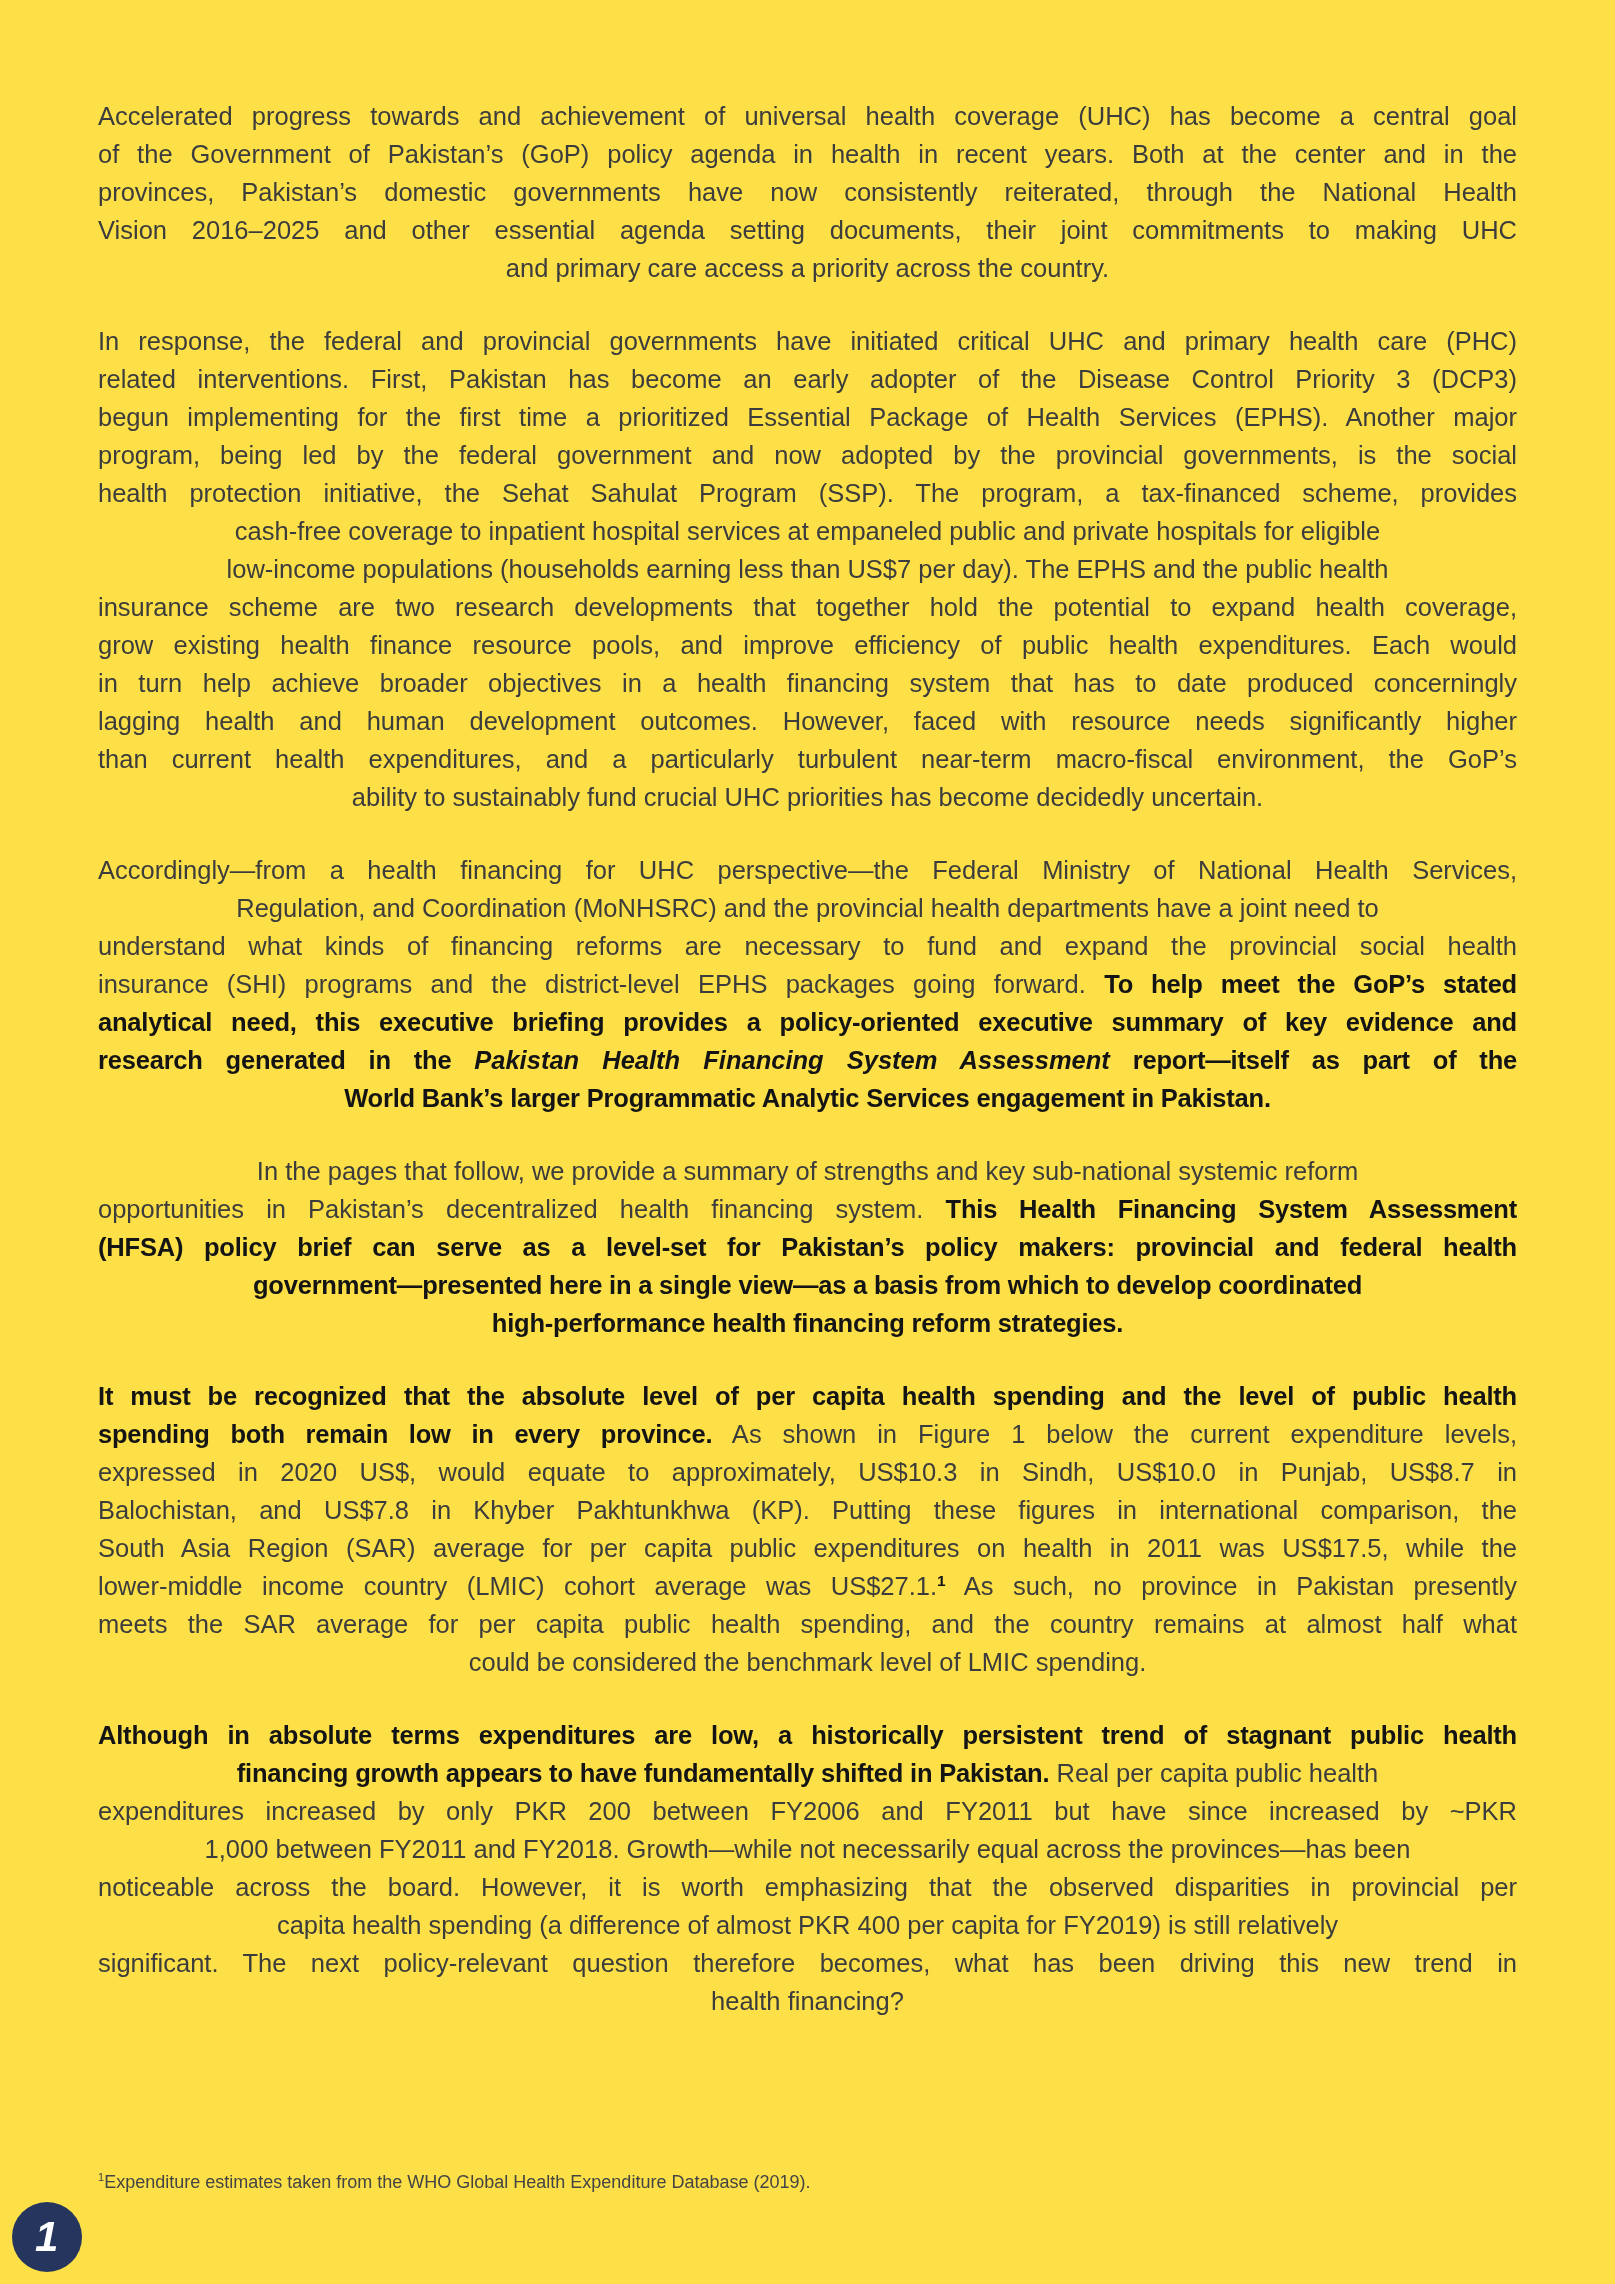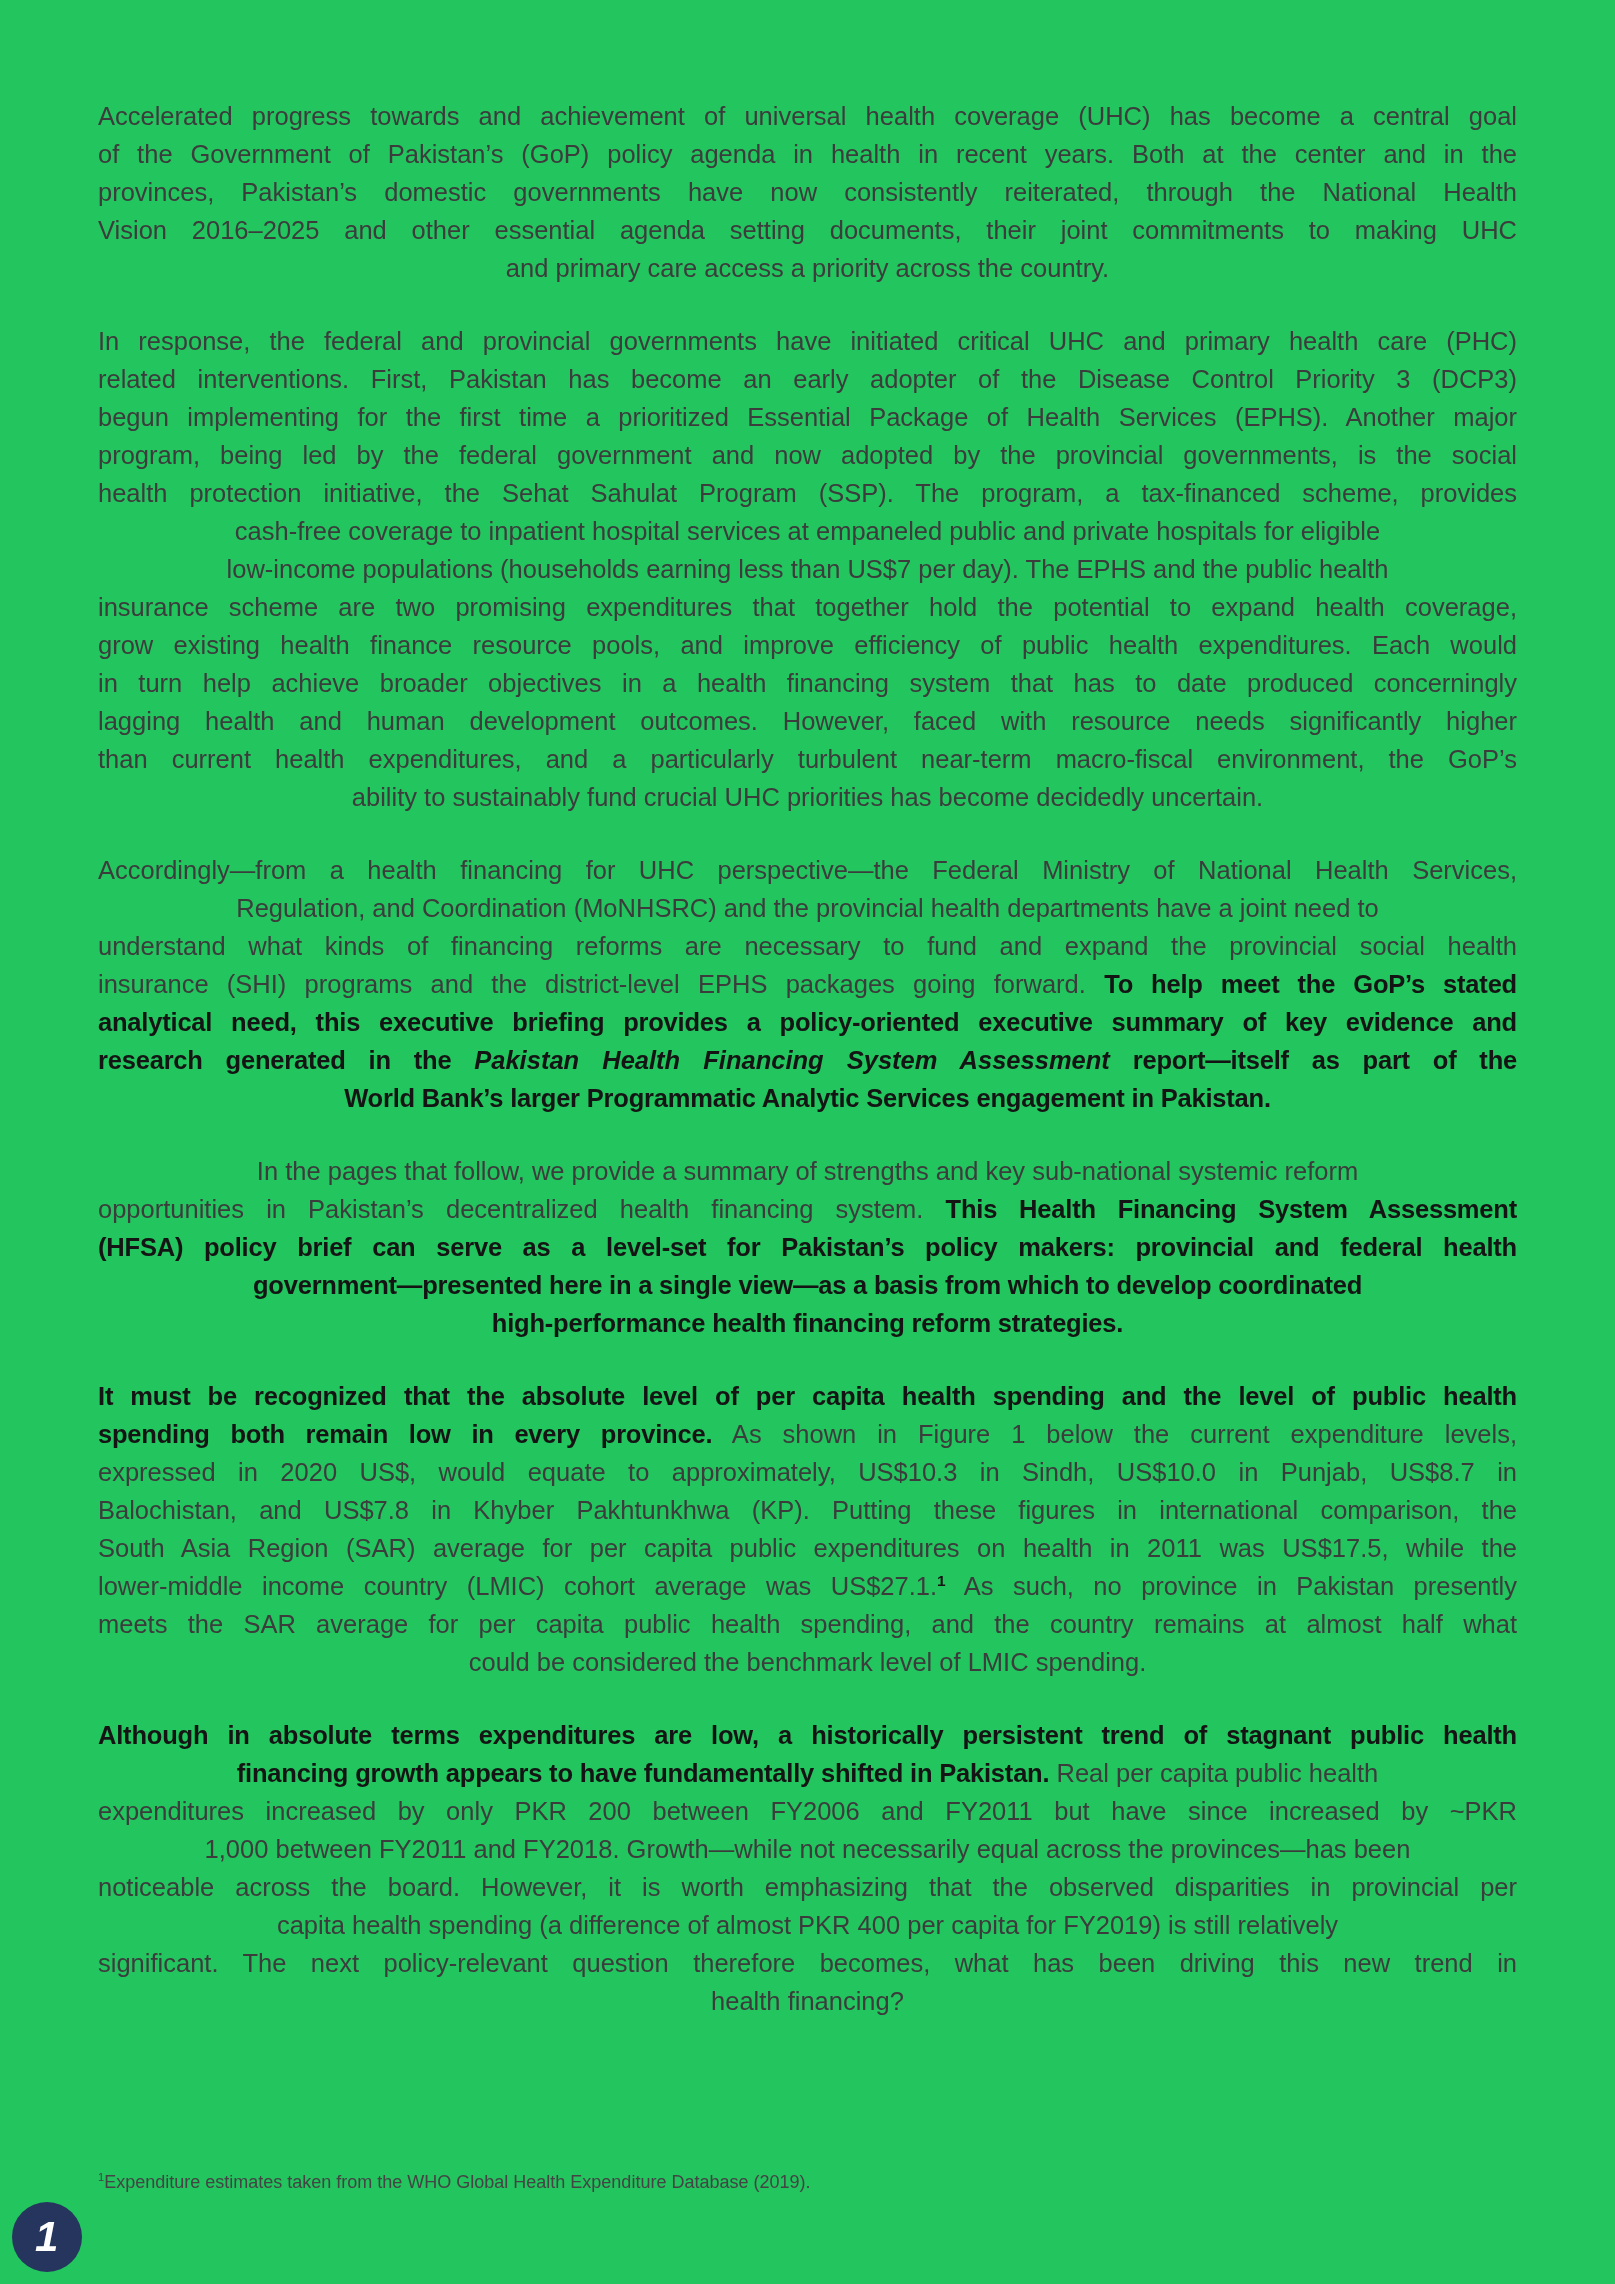--- a/index.html
+++ b/index.html
@@ -1,17 +1,17 @@
 <!DOCTYPE html>
 <html style="font-size:14.5px"><head>
 <meta charset="utf-8">
 <style>
   html, body { margin: 0; padding: 0; background: #ffffff; }
   body { width: 1616px; height: 2285px; position: relative; overflow: hidden; }
-  .page { position: absolute; left: 0; top: 0; width: 1616px; height: 2285px; background: #22c55e; }
+  .page { position: absolute; left: 0; top: 0; width: 1616px; height: 2285px; background: #fde047; }
   .body-text {
     position: absolute; left: 98px; top: 97px; width: 1419px;
     font-family: "Liberation Sans", sans-serif;
     font-size: 25.5px; line-height: 38px; color: #3c3c3c;
   }
   .para { margin: 0 0 35px 0; }
   .line { display: block; white-space: nowrap; height: 38px; text-align: center; }
   .line.j { text-align: justify; text-align-last: justify; }
   .seg-r { font-weight: normal; color: #3c3c3c; }
   .seg-b { font-weight: bold; color: #141414; letter-spacing: -0.2px; }
@@ -43,21 +43,21 @@
         <span class="line"><span class="seg-r">and primary care access a priority across the country.</span></span>
       </div>
       <div class="para">
         <span class="line j"><span class="seg-r">In response, the federal and provincial governments have initiated critical UHC and primary health care (PHC)</span></span>
         <span class="line j"><span class="seg-r">related interventions. First, Pakistan has become an early adopter of the Disease Control Priority 3 (DCP3)</span></span>
         <span class="line j"><span class="seg-r">begun implementing for the first time a prioritized Essential Package of Health Services (EPHS). Another major</span></span>
         <span class="line j"><span class="seg-r">program, being led by the federal government and now adopted by the provincial governments, is the social</span></span>
         <span class="line j"><span class="seg-r">health protection initiative, the Sehat Sahulat Program (SSP). The program, a tax-financed scheme, provides</span></span>
         <span class="line"><span class="seg-r">cash-free coverage to inpatient hospital services at empaneled public and private hospitals for eligible</span></span>
         <span class="line"><span class="seg-r">low-income populations (households earning less than US$7 per day). The EPHS and the public health</span></span>
-        <span class="line j"><span class="seg-r">insurance scheme are two promising expenditures that together hold the potential to expand health coverage,</span></span>
+        <span class="line j"><span class="seg-r">insurance scheme are two research developments that together hold the potential to expand health coverage,</span></span>
         <span class="line j"><span class="seg-r">grow existing health finance resource pools, and improve efficiency of public health expenditures. Each would</span></span>
         <span class="line j"><span class="seg-r">in turn help achieve broader objectives in a health financing system that has to date produced concerningly</span></span>
         <span class="line j"><span class="seg-r">lagging health and human development outcomes. However, faced with resource needs significantly higher</span></span>
         <span class="line j"><span class="seg-r">than current health expenditures, and a particularly turbulent near-term macro-fiscal environment, the GoP’s</span></span>
         <span class="line"><span class="seg-r">ability to sustainably fund crucial UHC priorities has become decidedly uncertain.</span></span>
       </div>
       <div class="para">
         <span class="line j"><span class="seg-r">Accordingly—from a health financing for UHC perspective—the Federal Ministry of National Health Services,</span></span>
         <span class="line"><span class="seg-r">Regulation, and Coordination (MoNHSRC) and the provincial health departments have a joint need to</span></span>
         <span class="line j"><span class="seg-r">understand what kinds of financing reforms are necessary to fund and expand the provincial social health</span></span>

